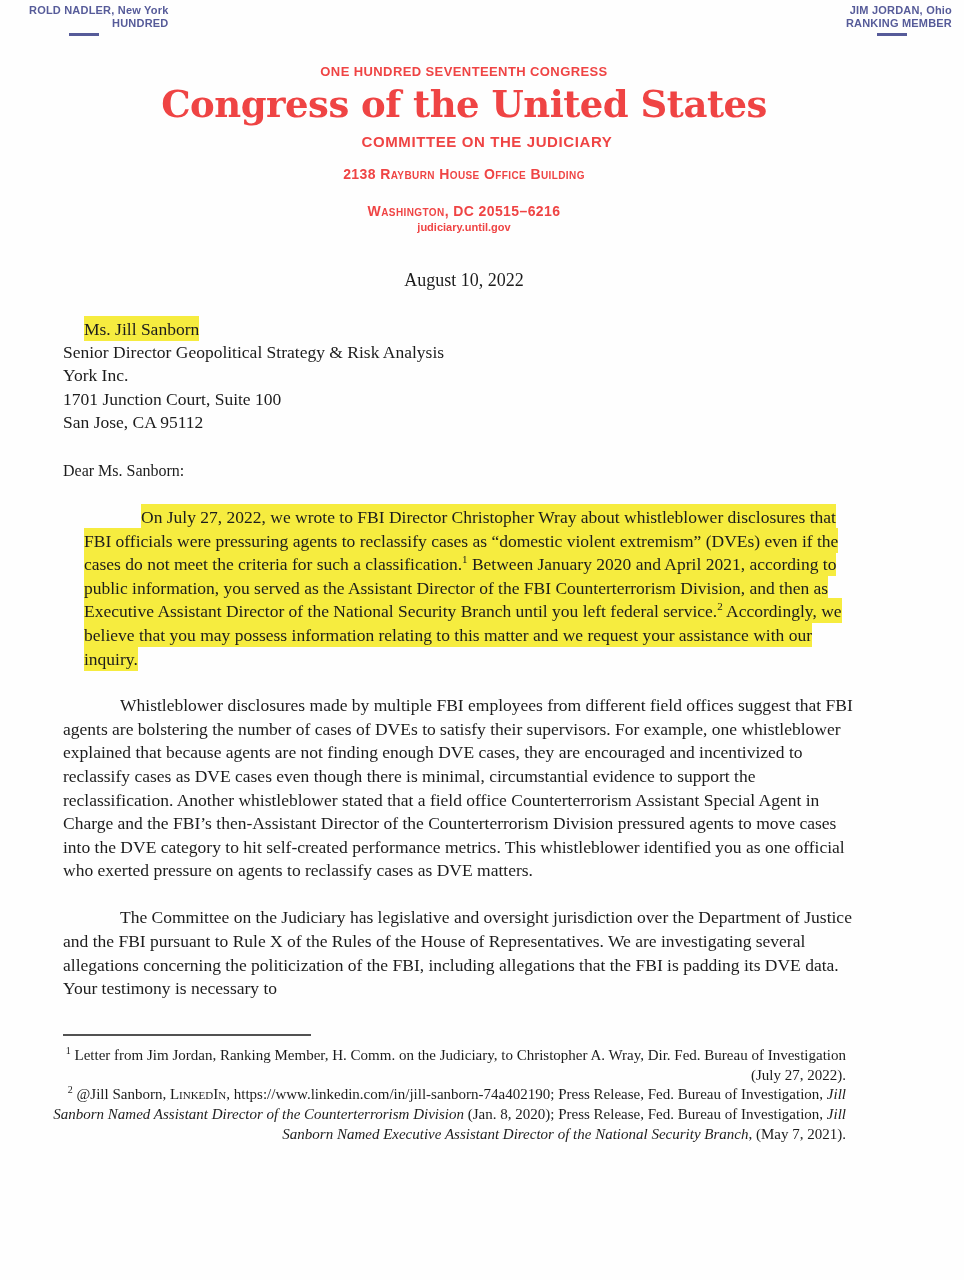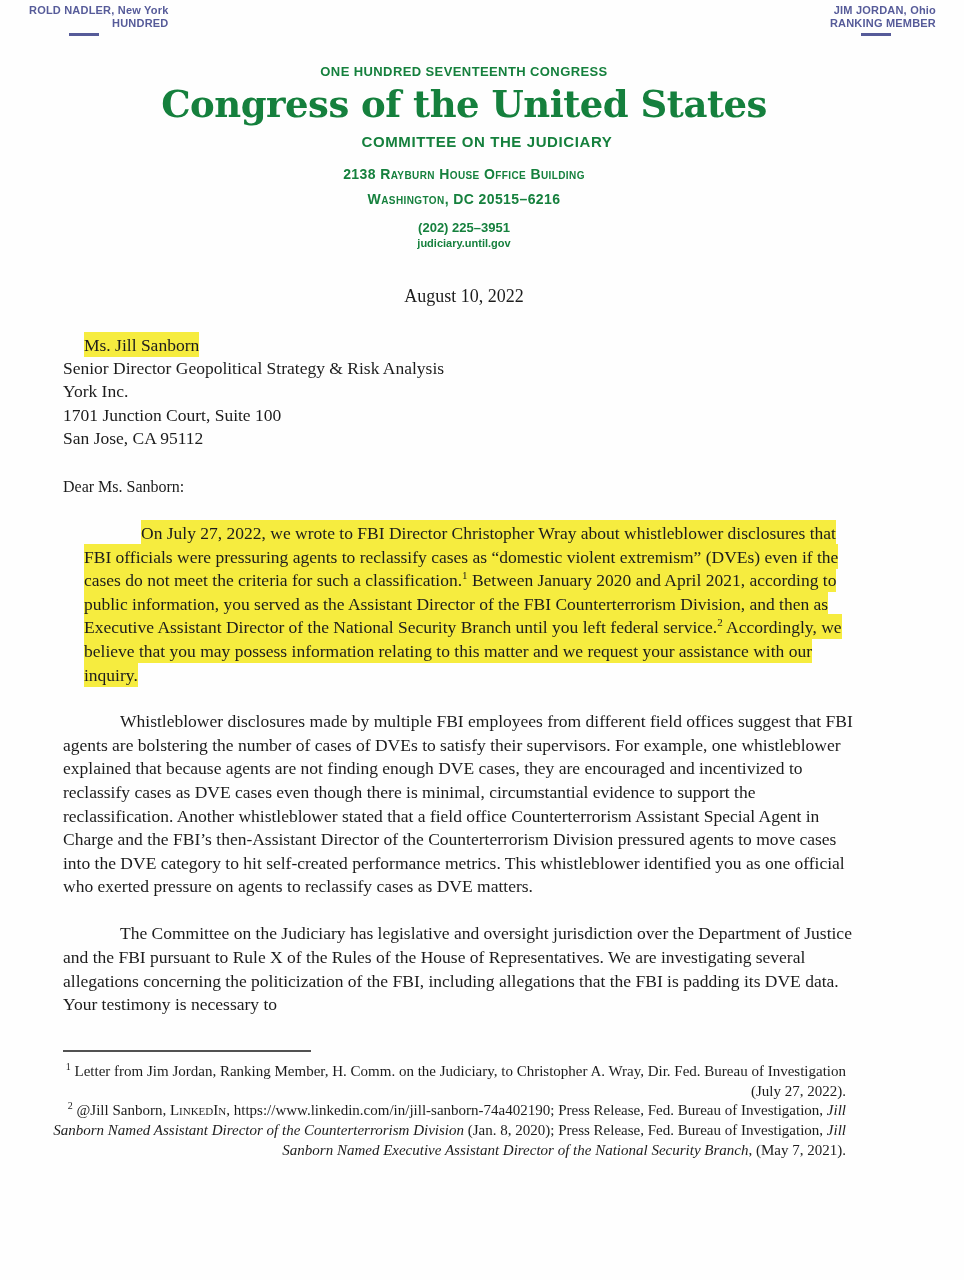--- a/index.html
+++ b/index.html
@@ -18,28 +18,28 @@
 
   
   .corner {
     position: absolute; top: 4px;
     font-family: "Liberation Sans", sans-serif;
     font-size: 11px; font-weight: bold;
     color: #565b99; line-height: 13px;
     letter-spacing: 0.2px;
   }
   .corner.left  { left: 0;  text-align: right; margin-left: 29px; }
-  .corner.right { right: 28px; text-align: right; }
+  .corner.right { right: 12px; text-align: right; }
   .corner-rule { height: 3px; background: #565b99; width: 30px; margin-top: 3px; }
   .corner.left  .corner-rule { margin-left: 40px; }
   .corner.right .corner-rule { margin-left: auto; margin-right: 45px; }
 
   
   .center-col { width: 928px; text-align: center; }
-  .letterhead { padding-top: 64px; color: #15803d; }
+  .letterhead { padding-top: 64px; color: #ef4444; }
   .lh-session {
     font-family: "Liberation Sans", sans-serif;
     font-weight: bold; font-size: 13px; letter-spacing: 0.4px;
   }
   .lh-org {
     font-family: "DejaVu Serif", serif;
     font-weight: bold; font-size: 37px; line-height: 40px;
     margin-top: 5px; letter-spacing: -0.5px;
   }
   .lh-chamber {
@@ -52,21 +52,21 @@
     font-weight: bold; font-size: 15px; letter-spacing: 0.6px;
     margin-top: 9px;
     padding-left: 46px;
   }
   .lh-building, .lh-city {
     font-family: "Liberation Sans", sans-serif;
     font-weight: bold; font-variant: small-caps;
     font-size: 14px; letter-spacing: 0.4px;
   }
   .lh-building { margin-top: 16px; }
-  .lh-city { margin-top: 9px; }
+  .lh-city { margin-top: 21px; }
   .lh-phone {
     font-family: "Liberation Sans", sans-serif;
     font-weight: bold; font-size: 13px; margin-top: 13px;
   }
   .lh-website {
     font-family: "Liberation Sans", sans-serif;
     font-weight: bold; font-size: 11px; margin-top: 2px;
   }
 
   
@@ -115,21 +115,20 @@
     <div>RANKING MEMBER</div>
     <div class="corner-rule"></div>
   </div>
 
   <div class="center-col letterhead">
     <div class="lh-session">ONE HUNDRED SEVENTEENTH CONGRESS</div>
     <div class="lh-org">Congress of the United States</div>
     <div class="lh-committee">COMMITTEE ON THE JUDICIARY</div>
     <div class="lh-building">2138 Rayburn House Office Building</div>
     <div class="lh-city">Washington, DC 20515–6216</div>
-    <div class="lh-phone">(202) 225–3951</div>
     <div class="lh-website">judiciary.until.gov</div>
   </div>
 
   <div class="center-col date">August 10, 2022</div>
 
   <div class="recipient">
     <div><span class="hl">Ms. Jill Sanborn</span></div>
     <div>Senior Director Geopolitical Strategy &amp; Risk Analysis</div>
     <div>York Inc.</div>
     <div>1701 Junction Court, Suite 100</div>

